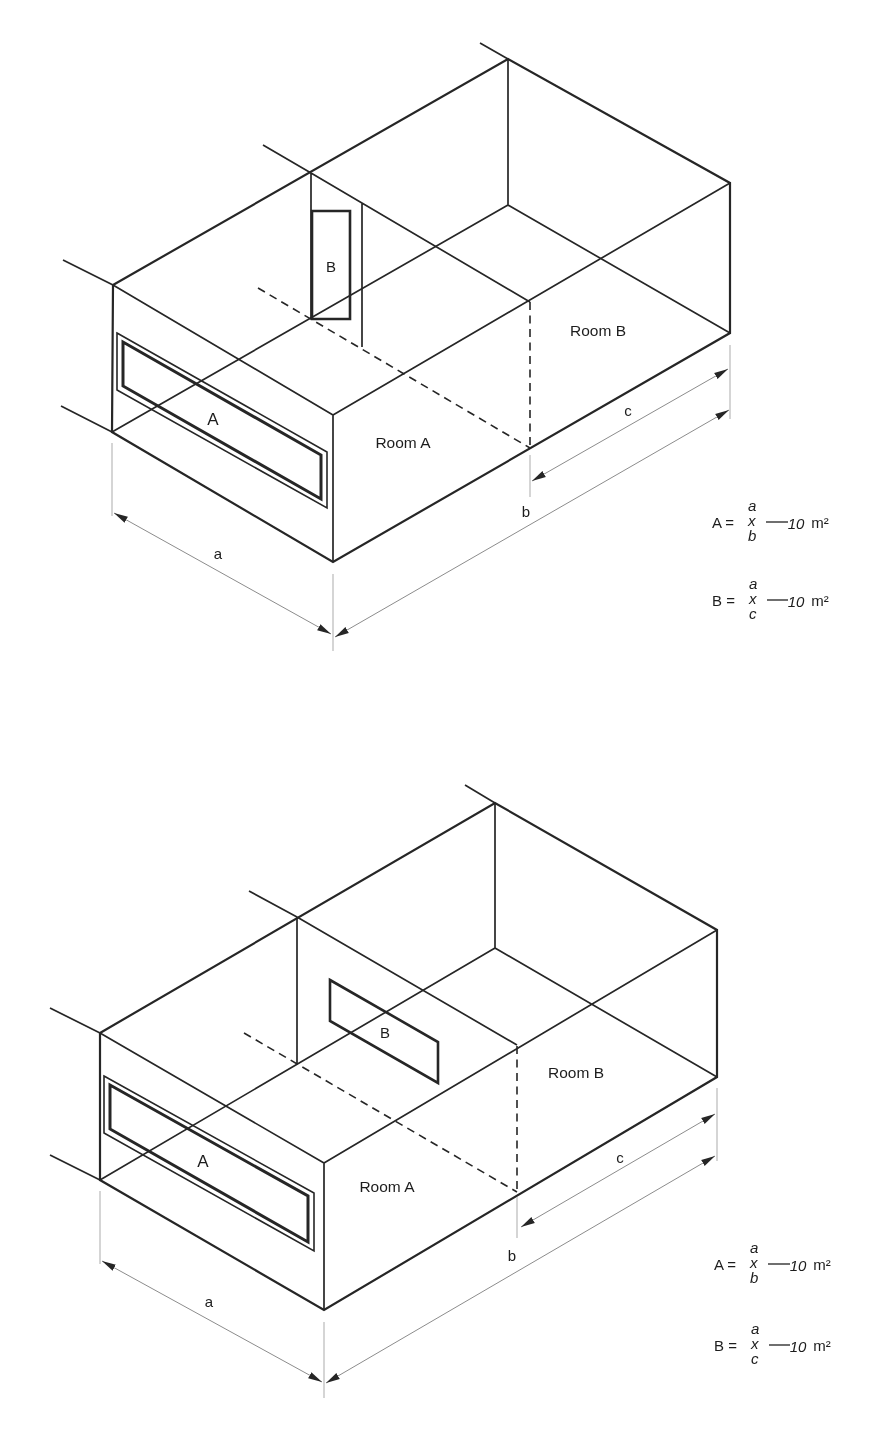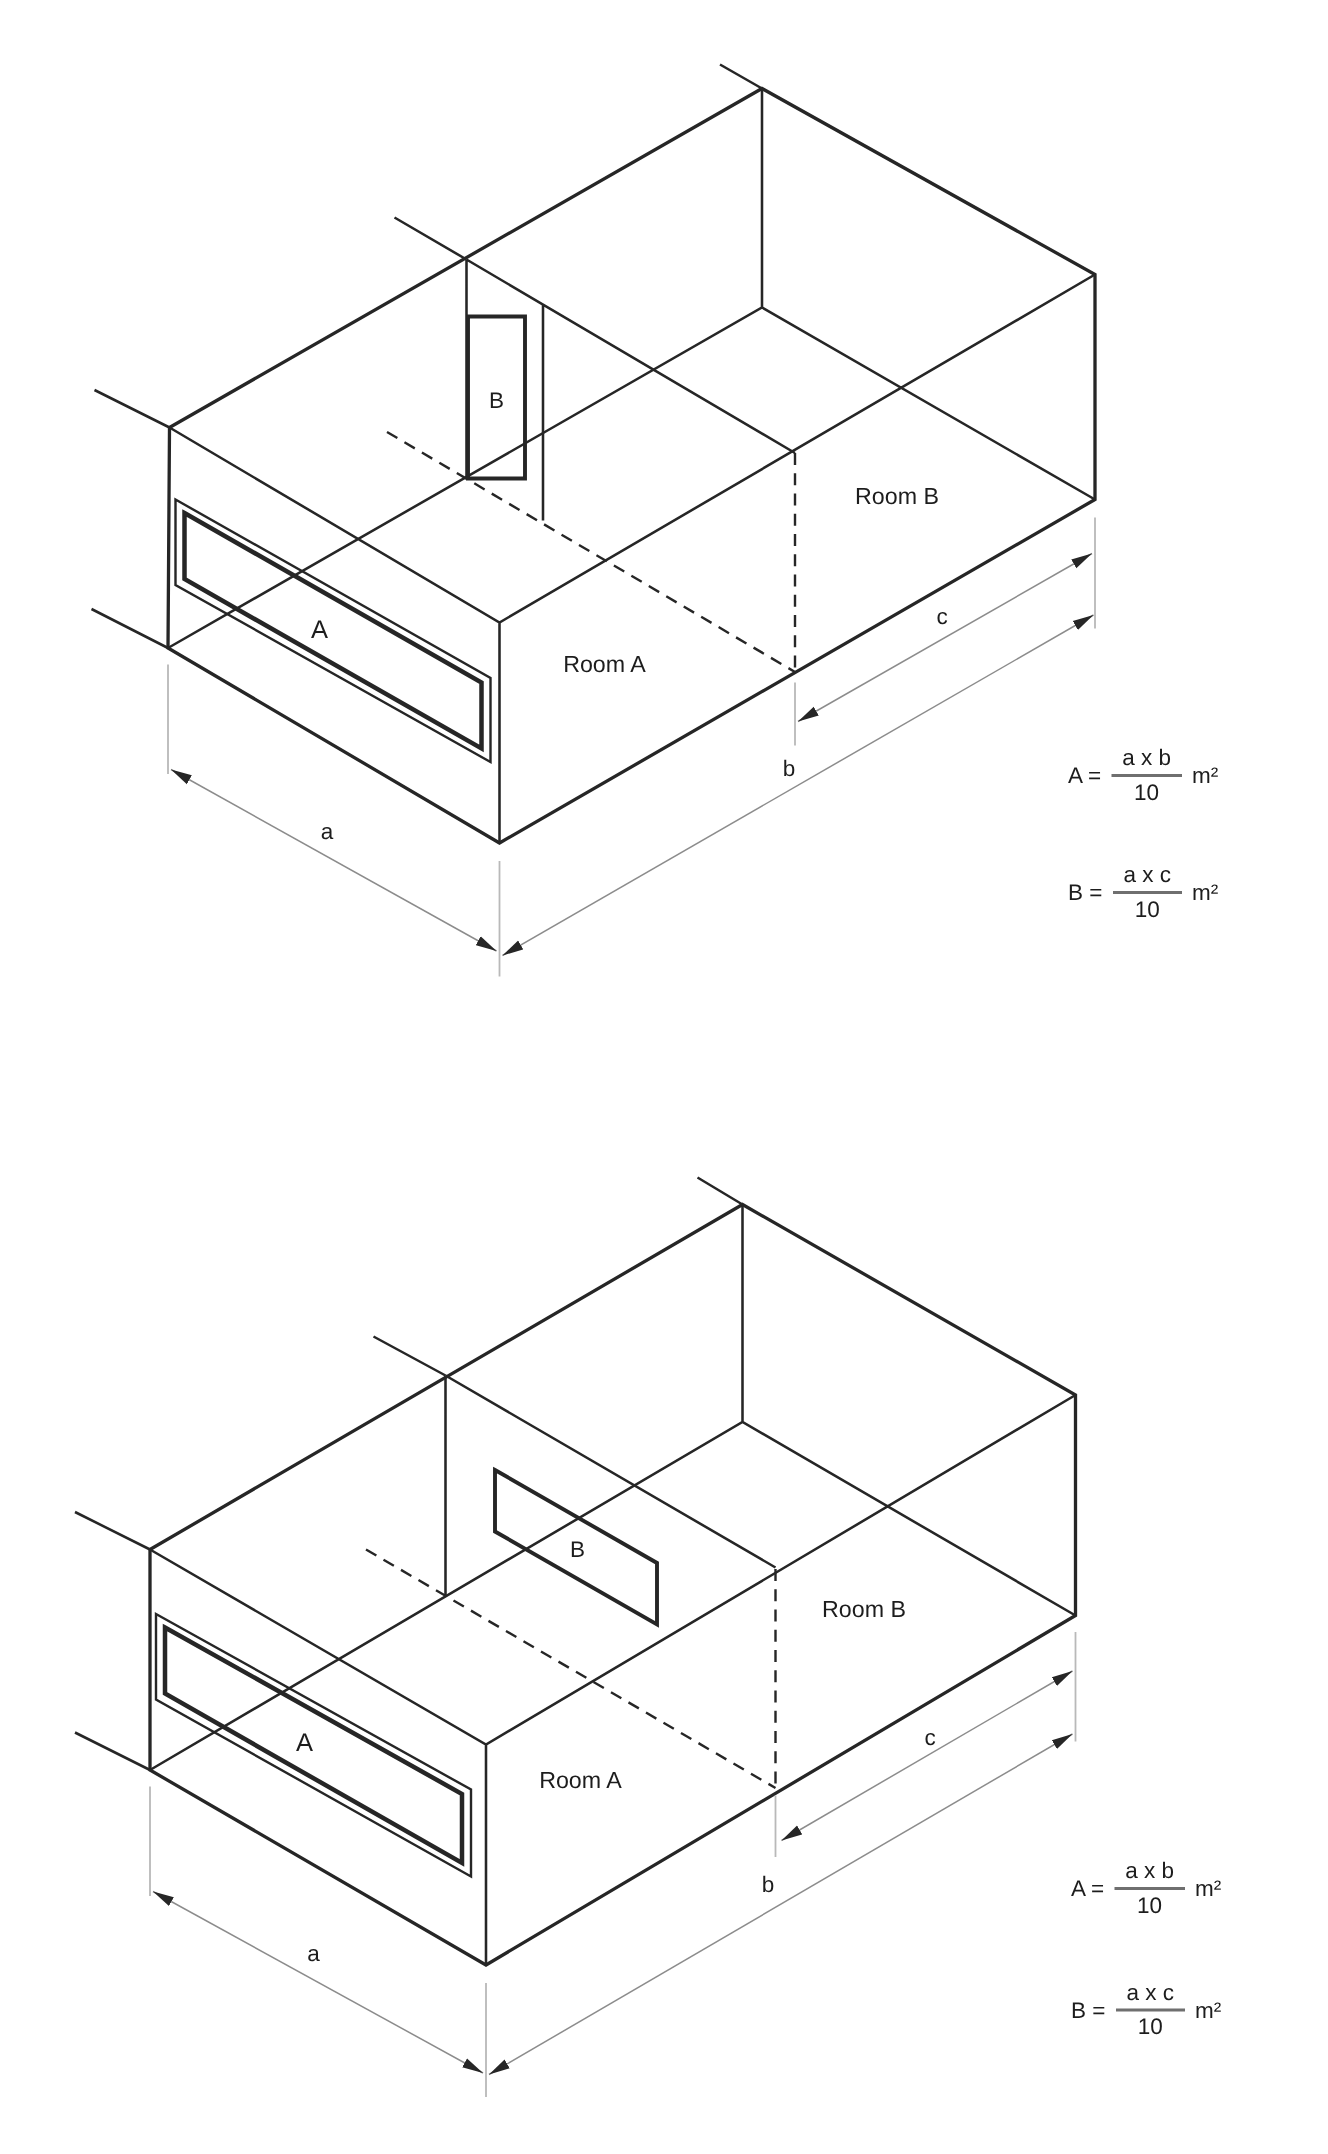--- a/index.html
+++ b/index.html
@@ -25,21 +25,21 @@
   .dim-ext{fill:none;stroke:var(--ext);stroke-width:1.2;}
   .dim-line{fill:none;stroke:var(--dim);stroke-width:1;}
   .arrowhead{fill:var(--line);}
   text{fill:var(--text);font-family:"Liberation Sans", sans-serif;}
   .lbl{font-size:15px;}
   .lbl-room{font-size:15.5px;}
   .lbl-open-a{font-size:17px;}
   .lbl-open-b{font-size:15px;}
   
   .formula{position:absolute;display:flex;align-items:center;gap:7px;font-size:15px;color:var(--text);}
-  .frac{display:flex;flex-direction:column;align-items:center;}
+  .frac{display:flex;align-items:center;font-style:italic;}
   .frac .num{padding:0 7px 3px 7px;line-height:15px;}
   .frac .bar{height:2px;background:var(--bar);width:100%;}
   .frac .den{padding:3px 0 0 0;line-height:15px;}
 </style>
 </head>
 <body>
 
 <div class="page">
 
 <svg width="885" height="1436" viewBox="0 0 885 1436">

